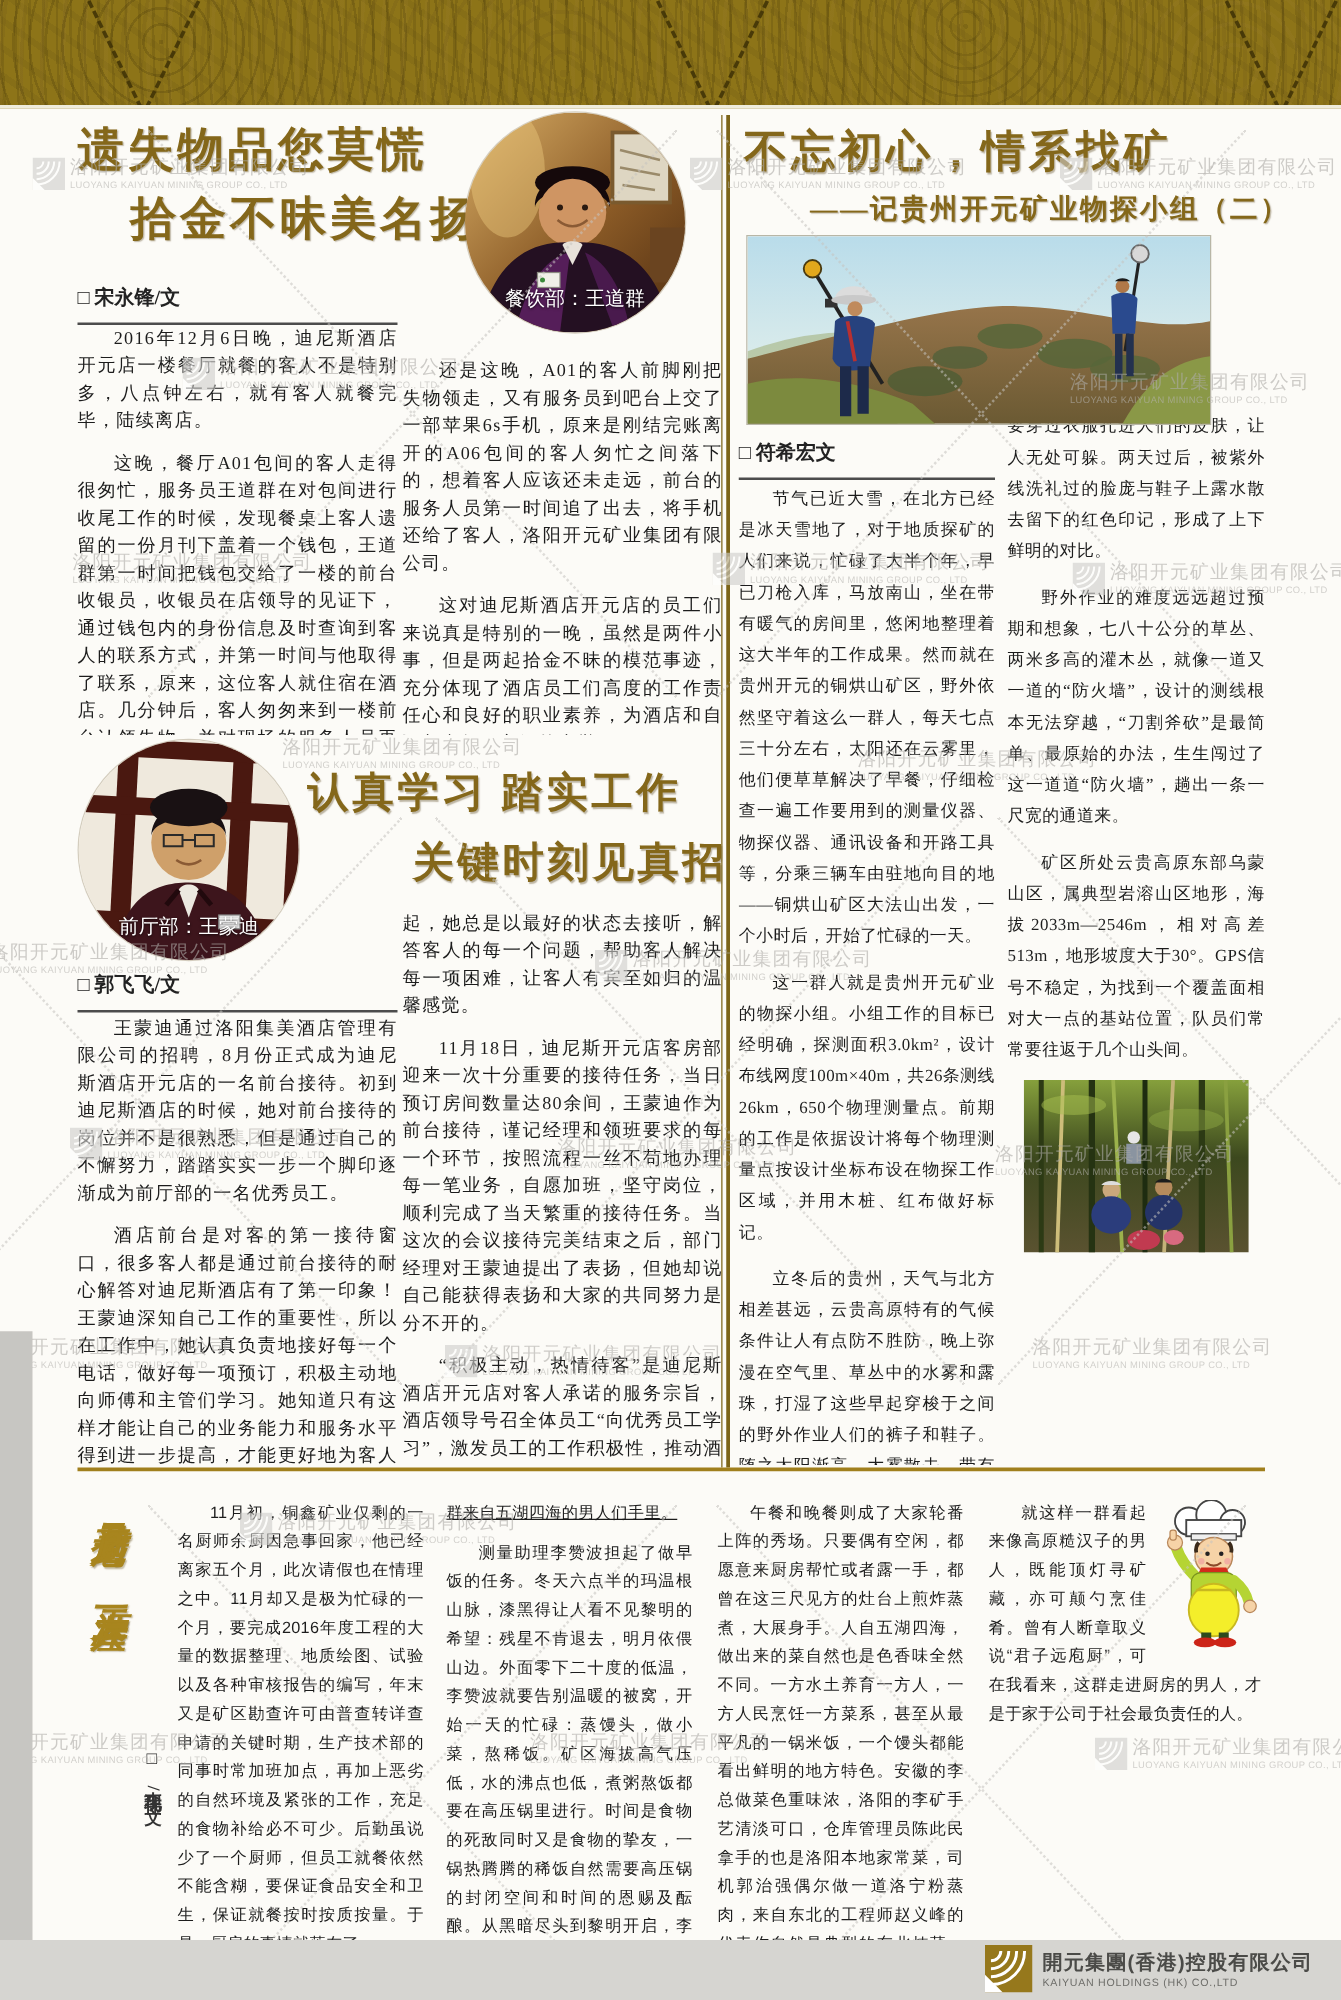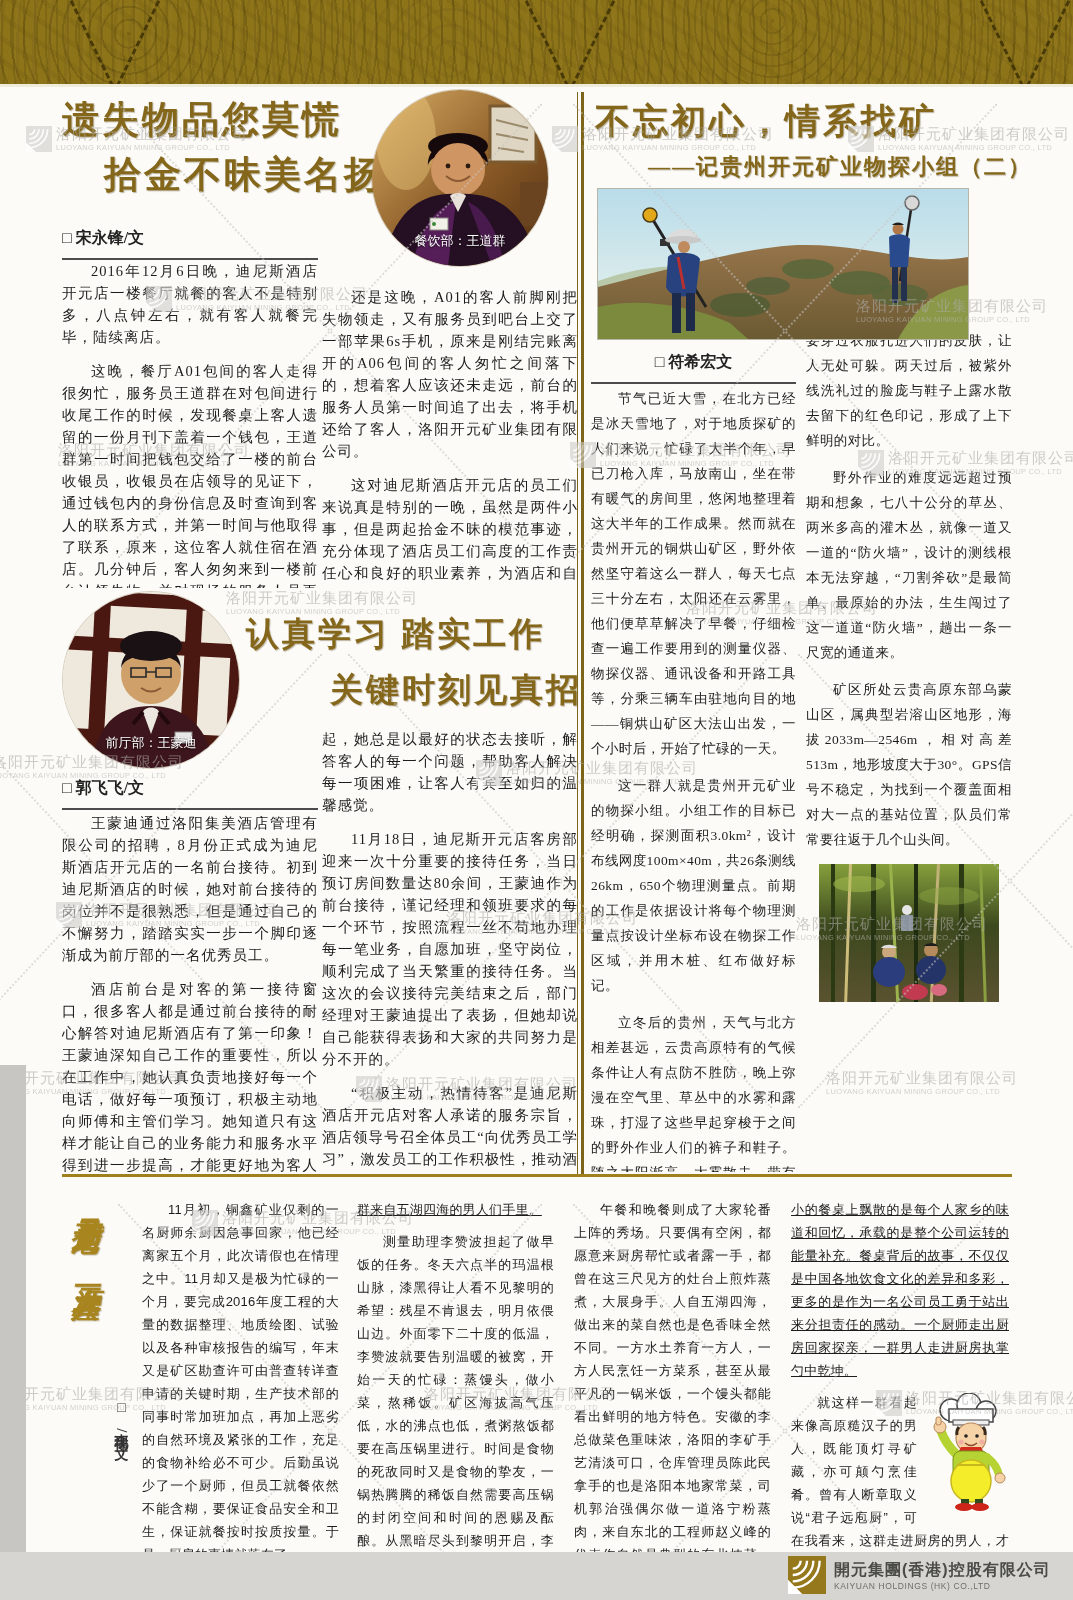--- a/index.html
+++ b/index.html
@@ -43,21 +43,21 @@
               letter-spacing:.2px;margin:0 0 9px;text-align:justify;text-indent:2em;}
   .sans-col p.cont{text-indent:0;text-decoration:underline;}
   
   .vline1{left:577px;top:92px;width:1px;height:1082px;background:#7c6418;z-index:2;}
   .vline2{left:581px;top:92px;width:3px;height:1082px;background:#7c6418;z-index:2;}
   .hrule{left:62px;top:1174px;width:950px;height:3px;background:#a07f1d;z-index:2;}
   
   .photo{z-index:3;}
   .circle-photo{border-radius:50%;overflow:hidden;box-shadow:0 0 0 1px rgba(120,100,60,.3);}
   .photo-cap{position:absolute;left:0;right:0;bottom:16px;text-align:center;z-index:4;
-     font-family:"Liberation Sans","DejaVu Sans",sans-serif;font-size:13px;color:#fff;
+     font-family:"Liberation Sans","DejaVu Sans",sans-serif;font-size:16px;color:#fff;
      text-shadow:0 1px 2px rgba(0,0,0,.8);}
   .wide-photo{border:1px solid #b8b6a6;}
   .bamboo-wrap{display:block;margin:4px auto 10px;}
   
   .vtitle{left:66px;top:1196px;height:356px;writing-mode:vertical-rl;z-index:2;
      font-size:28px;font-weight:bold;font-style:italic;color:#a8851e;letter-spacing:2px;
      text-shadow:1px 1px 1px rgba(90,66,8,.3);}
   .vtitle .seg2{margin-top:20px;}
   .vauthor{left:112px;top:1400px;height:155px;writing-mode:vertical-rl;z-index:2;
      font-size:14px;font-weight:bold;color:#333;letter-spacing:2px;}
@@ -213,21 +213,21 @@
       <circle cx="314" cy="14" r="7" fill="#d8d8d8" stroke="#666" stroke-width="1.5"></circle>
       <circle cx="300" cy="40" r="5.5" fill="#b07848"></circle>
       <path d="M294,36 a7,5 0 0 1 12,0Z" fill="#1c1c1c"></path>
       <path d="M291,48 C296,44 308,44 312,50 L310,78 292,78Z" fill="#2a4a8e"></path>
       <rect x="294" y="78" width="6" height="36" fill="#23314f"></rect>
       <rect x="303" y="78" width="6" height="34" fill="#23314f"></rect>
     </g>
   </svg>
 </div>
 
-<div class="abs author" style="left:591px;top:352px;width:205px;text-align:center;">□ 符希宏文</div>
+<div class="abs author" style="left:591px;top:352px;width:205px;">□ 符希宏文</div>
 
 <div class="abs col serif-b" style="left:591px;top:386px;width:205px;height:786px;">
   <p>节气已近大雪，在北方已经是冰天雪地了，对于地质探矿的人们来说，忙碌了大半个年，早已刀枪入库，马放南山，坐在带有暖气的房间里，悠闲地整理着这大半年的工作成果。然而就在贵州开元的铜烘山矿区，野外依然坚守着这么一群人，每天七点三十分左右，太阳还在云雾里，他们便草草解决了早餐，仔细检查一遍工作要用到的测量仪器、物探仪器、通讯设备和开路工具等，分乘三辆车由驻地向目的地——铜烘山矿区大法山出发，一个小时后，开始了忙碌的一天。</p>
   <p>这一群人就是贵州开元矿业的物探小组。小组工作的目标已经明确，探测面积3.0km²，设计布线网度100m×40m，共26条测线26km，650个物理测量点。前期的工作是依据设计将每个物理测量点按设计坐标布设在物探工作区域，并用木桩、红布做好标记。</p>
   <p>立冬后的贵州，天气与北方相差甚远，云贵高原特有的气候条件让人有点防不胜防，晚上弥漫在空气里、草丛中的水雾和露珠，打湿了这些早起穿梭于之间的野外作业人们的裤子和鞋子。随之太阳渐高，大雾散去，带有强烈紫外线的阳光似乎</p>
 </div>
 
 <div class="abs col serif-b" style="left:806px;top:328px;width:206px;height:824px;">
   <p class="cont">要穿过衣服扎进人们的皮肤，让人无处可躲。两天过后，被紫外线洗礼过的脸庞与鞋子上露水散去留下的红色印记，形成了上下鲜明的对比。</p>
   <p>野外作业的难度远远超过预期和想象，七八十公分的草丛、两米多高的灌木丛，就像一道又一道的“防火墙”，设计的测线根本无法穿越，“刀割斧砍”是最简单、最原始的办法，生生闯过了这一道道“防火墙”，趟出一条一尺宽的通道来。</p>
@@ -276,21 +276,20 @@
   <p>11月初，铜鑫矿业仅剩的一名厨师余厨因急事回家，他已经离家五个月，此次请假也在情理之中。11月却又是极为忙碌的一个月，要完成2016年度工程的大量的数据整理、地质绘图、试验以及各种审核报告的编写，年末又是矿区勘查许可由普查转详查申请的关键时期，生产技术部的同事时常加班加点，再加上恶劣的自然环境及紧张的工作，充足的食物补给必不可少。后勤虽说少了一个厨师，但员工就餐依然不能含糊，要保证食品安全和卫生，保证就餐按时按质按量。于是，厨房的事情就落在了一</p>
 </div>
 <div class="abs col sans-col" style="left:357px;top:1198px;width:197px;height:354px;">
   <p class="cont">群来自五湖四海的男人们手里。</p>
   <p>测量助理李赞波担起了做早饭的任务。冬天六点半的玛温根山脉，漆黑得让人看不见黎明的希望：残星不肯退去，明月依偎山边。外面零下二十度的低温，李赞波就要告别温暖的被窝，开始一天的忙碌：蒸馒头，做小菜，熬稀饭。矿区海拔高气压低，水的沸点也低，煮粥熬饭都要在高压锅里进行。时间是食物的死敌同时又是食物的挚友，一锅热腾腾的稀饭自然需要高压锅的封闭空间和时间的恩赐及酝酿。从黑暗尽头到黎明开启，李赞波都在厨房中穿梭。</p>
 </div>
 <div class="abs col sans-col" style="left:574px;top:1198px;width:197px;height:354px;">
   <p>午餐和晚餐则成了大家轮番上阵的秀场。只要偶有空闲，都愿意来厨房帮忙或者露一手，都曾在这三尺见方的灶台上煎炸蒸煮，大展身手。人自五湖四海，做出来的菜自然也是色香味全然不同。一方水土养育一方人，一方人民烹饪一方菜系，甚至从最平凡的一锅米饭，一个馒头都能看出鲜明的地方特色。安徽的李总做菜色重味浓，洛阳的李矿手艺清淡可口，仓库管理员陈此民拿手的也是洛阳本地家常菜，司机郭治强偶尔做一道洛宁粉蒸肉，来自东北的工程师赵义峰的代表作自然是典型的东北炖菜。小</p>
 </div>
 <div class="abs col sans-col" style="left:791px;top:1198px;width:218px;height:356px;">
-  <p class="cont">小的餐桌上飘散的是每个人家乡的味道和回忆，承载的是整个公司运转的能量补充。餐桌背后的故事，不仅仅是中国各地饮食文化的差异和多彩，更多的是作为一名公司员工勇于站出来分担责任的感动。一个厨师走出厨房回家探亲，一群男人走进厨房执掌勺中乾坤。</p>
   <div class="chef-float">
     <svg width="86" height="118" viewBox="0 0 86 118">
       <circle cx="28" cy="17" r="11" fill="#fff" stroke="#444" stroke-width="1.5"></circle>
       <circle cx="46" cy="12" r="12" fill="#fff" stroke="#444" stroke-width="1.5"></circle>
       <circle cx="63" cy="18" r="10" fill="#fff" stroke="#444" stroke-width="1.5"></circle>
       <rect x="26" y="16" width="44" height="13" fill="#fff" stroke="#444" stroke-width="1.5"></rect>
       <rect x="30" y="27" width="36" height="5" fill="#eee" stroke="#444" stroke-width="1"></rect>
       <circle cx="48" cy="45" r="15" fill="#f6d3a7" stroke="#b8875a" stroke-width="1.2"></circle>
       <path d="M34,42 a6,8 0 0 1 2,-8 M62,42 a6,8 0 0 0 -2,-8" stroke="#3a2a1a" stroke-width="3" fill="none"></path>
       <circle cx="43" cy="43" r="1.8" fill="#222"></circle>

